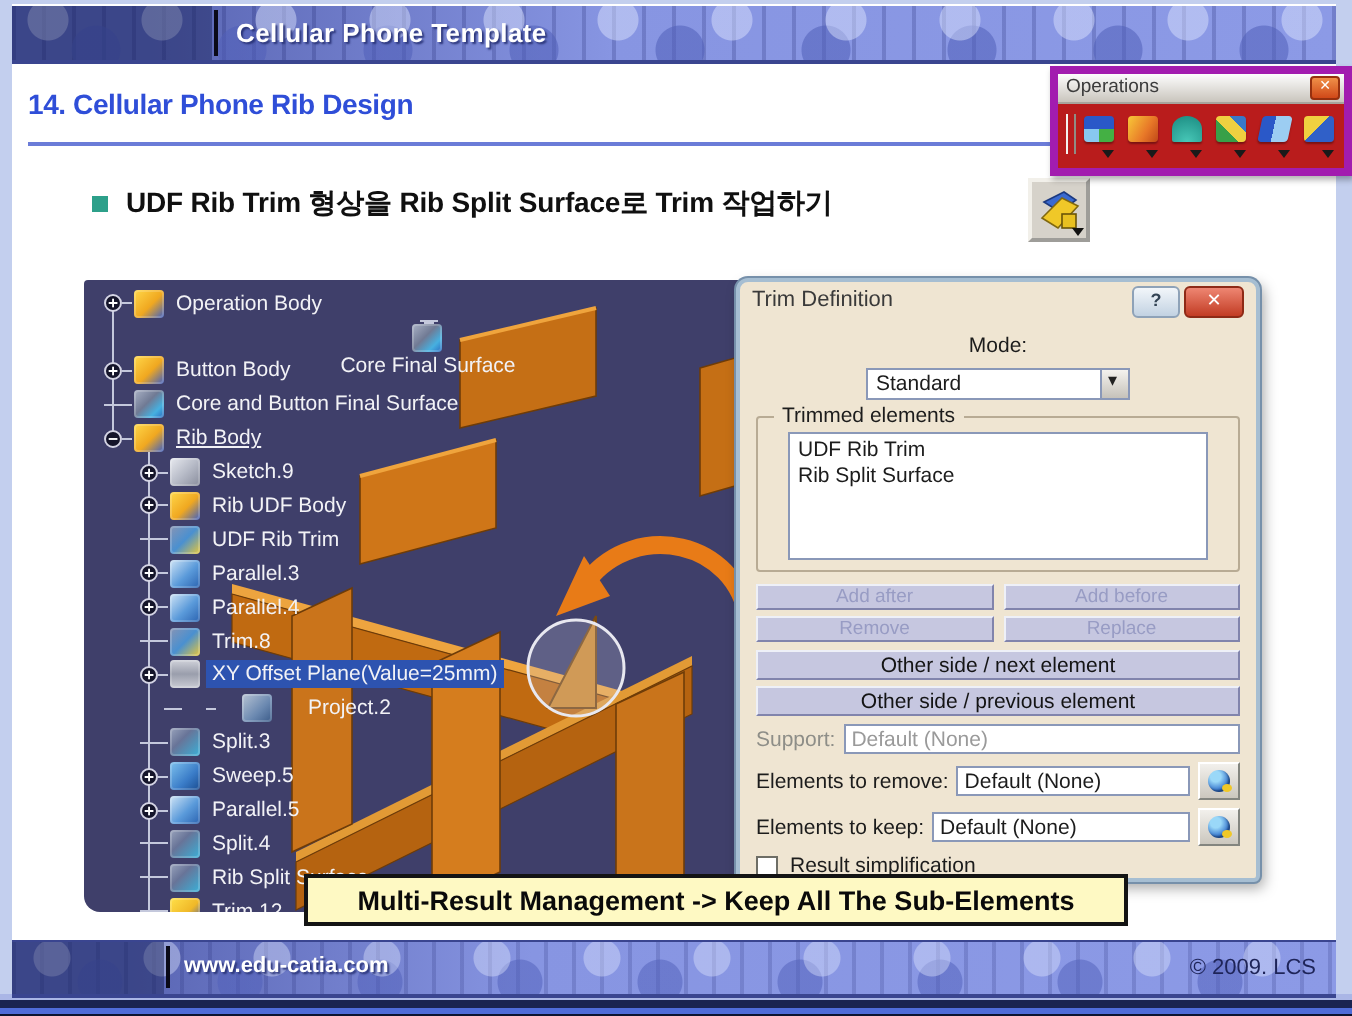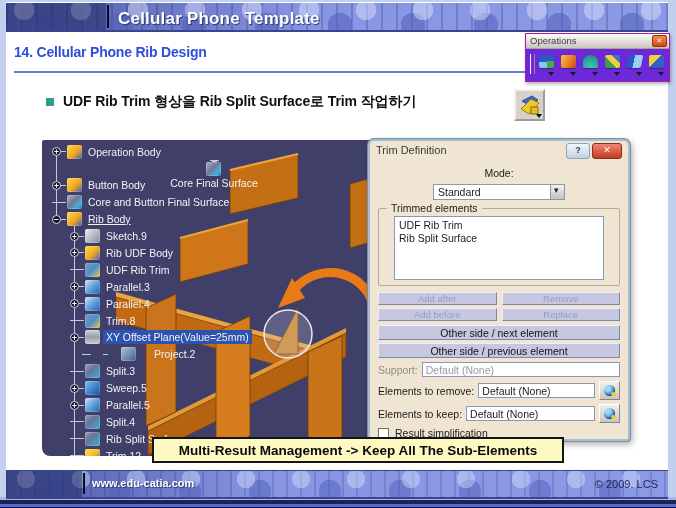--- a/index.html
+++ b/index.html
@@ -12,31 +12,31 @@
   
   .banner{position:absolute;left:6px;top:3px;width:662px;height:27px;overflow:hidden;
     background:
       radial-gradient(circle 10px at 18px 7px, rgba(225,232,255,.45) 0 10px, transparent 10.5px) repeat-x 0 0/57px 27px,
       radial-gradient(circle 12px at 42px 22px, rgba(80,95,185,.55) 0 12px, transparent 12.5px) repeat-x 0 0/73px 27px,
       repeating-linear-gradient(90deg, rgba(25,32,105,.22) 0 2px, transparent 2px 15px),
       linear-gradient(90deg,#5a66b4 0 70px,#8795e2 300px,#8c9ae6 100%);
     border-bottom:2px solid #3a4590;}
   .banner-dark{position:absolute;left:0;top:0;width:100px;height:27px;background:rgba(22,30,85,.45);}
   .banner-vline{position:absolute;left:101px;top:2px;width:2px;height:23px;background:#0a0a18;}
-  .banner-title{position:absolute;left:112px;top:6px;color:#ffffff;font-weight:bold;font-size:17px;
+  .banner-title{position:absolute;left:112px;top:6px;color:#ffffff;font-weight:bold;font-size:13px;
     text-shadow:1px 1px 1px #2a3478;letter-spacing:.2px;}
 
   
   .page-title{position:absolute;left:14px;top:44px;color:var(--accent-blue,#2f4ed8);
     font-weight:bold;font-size:14px;letter-spacing:-.2px;}
   .title-underline{position:absolute;left:14px;top:71px;width:648px;height:2px;background:#6b7cd8;z-index:1;}
 
   
-  .palette{position:absolute;left:525px;top:33px;width:143px;height:47px;background:#6d28d9;
-    border:1px solid #a21caf;box-shadow:1px 2px 3px rgba(0,0,0,.3);z-index:6;}
+  .palette{position:absolute;left:525px;top:33px;width:143px;height:47px;background:#b91c1c;
+    border:4px solid #a21caf;box-shadow:1px 2px 3px rgba(0,0,0,.3);z-index:6;}
   .palette-title{height:13px;background:linear-gradient(#fdfdfd,#c9c5bd);border-bottom:1px solid #a8a49c;
     font-size:9.5px;color:#3c3c3c;padding:1px 4px 0;position:relative;}
   .palette-close{position:absolute;right:2px;top:1px;width:13px;height:10px;border-radius:2px;
     background:linear-gradient(#f09048,#d04818);border:1px solid #96300e;color:#fff;
     font-size:7px;line-height:9px;text-align:center;font-weight:bold;}
   .palette-body{display:flex;gap:4px;padding:4px 3px 2px 11px;position:relative;}
   .palette-body::before{content:"";position:absolute;left:4px;top:5px;width:3px;height:20px;
     border-left:1px solid #f4f2ee;border-right:1px solid #908c84;}
   .op-btn{width:18px;height:24px;position:relative;display:flex;align-items:flex-start;justify-content:center;}
   .op-btn::after{content:"";position:absolute;bottom:1px;right:1px;
@@ -385,22 +385,22 @@
       </div>
       <div class="group">
         <span class="group-legend">Trimmed elements</span>
         <div class="listbox" id="trim-list">
             <div class="list-line">UDF Rib Trim</div>
             <div class="list-line">Rib Split Surface</div>
           </div>
       </div>
       <div class="btn-grid" id="dis-btns">
           <button class="btn-dis">Add after</button>
+          <button class="btn-dis">Add before</button>
           <button class="btn-dis">Remove</button>
-          <button class="btn-dis">Add before</button>
           <button class="btn-dis">Replace</button>
         </div>
       <div id="side-btns">
           <button class="btn-wide">Other side / next element</button>
           <button class="btn-wide">Other side / previous element</button>
         </div>
       <div id="field-rows">
           <div class="frow">
             <span class="flabel dim">Support:</span>
             <span class="fbox dim">Default (None)</span>

